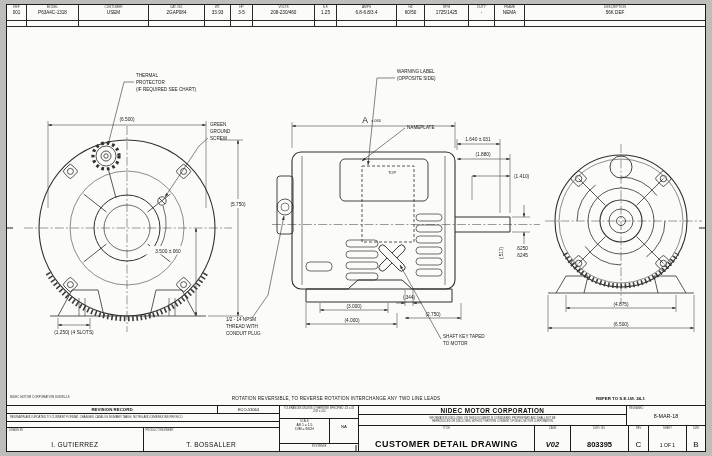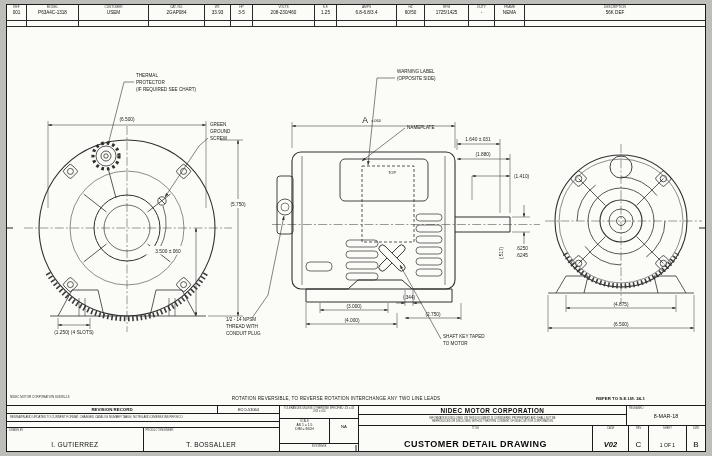--- a/index.html
+++ b/index.html
@@ -214,20 +214,24 @@
       </div>
       <div class="tbr-bottom">
         <div class="fcell f-title">
           <span class="lab">TITLE</span>
           <span class="val">CUSTOMER DETAIL DRAWING</span>
         </div>
         <div class="fcell f-cage">
           <span class="lab">CAGE</span>
           <span class="val">V02</span>
         </div>
+        <div class="fcell f-dwg">
+          <span class="lab">DWG. NO.</span>
+          <span class="val">803395</span>
+        </div>
         <div class="fcell f-rev">
           <span class="lab">REV</span>
           <span class="val">C</span>
         </div>
         <div class="fcell f-sheet">
           <span class="lab">SHEET</span>
           <span class="val">1 OF 1</span>
         </div>
         <div class="fcell f-size">
           <span class="lab">SIZE</span>

